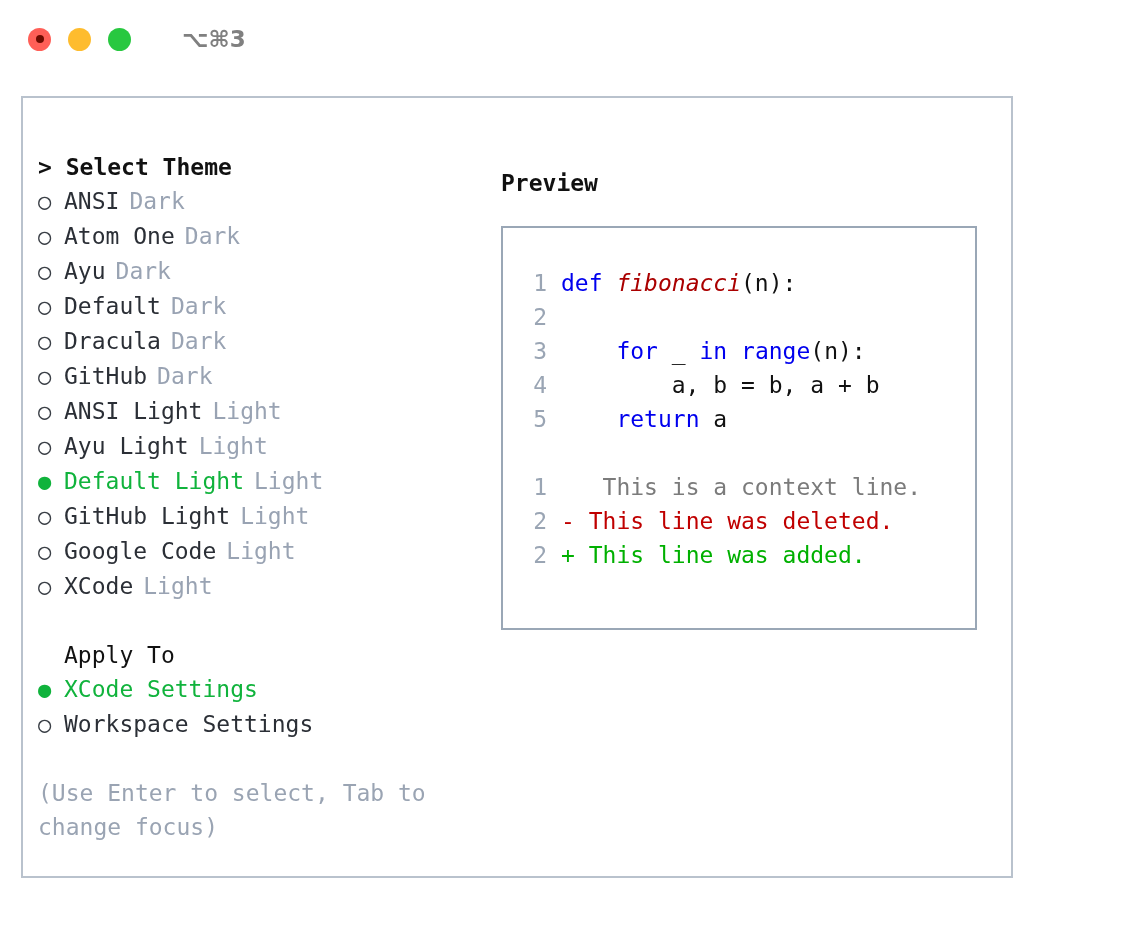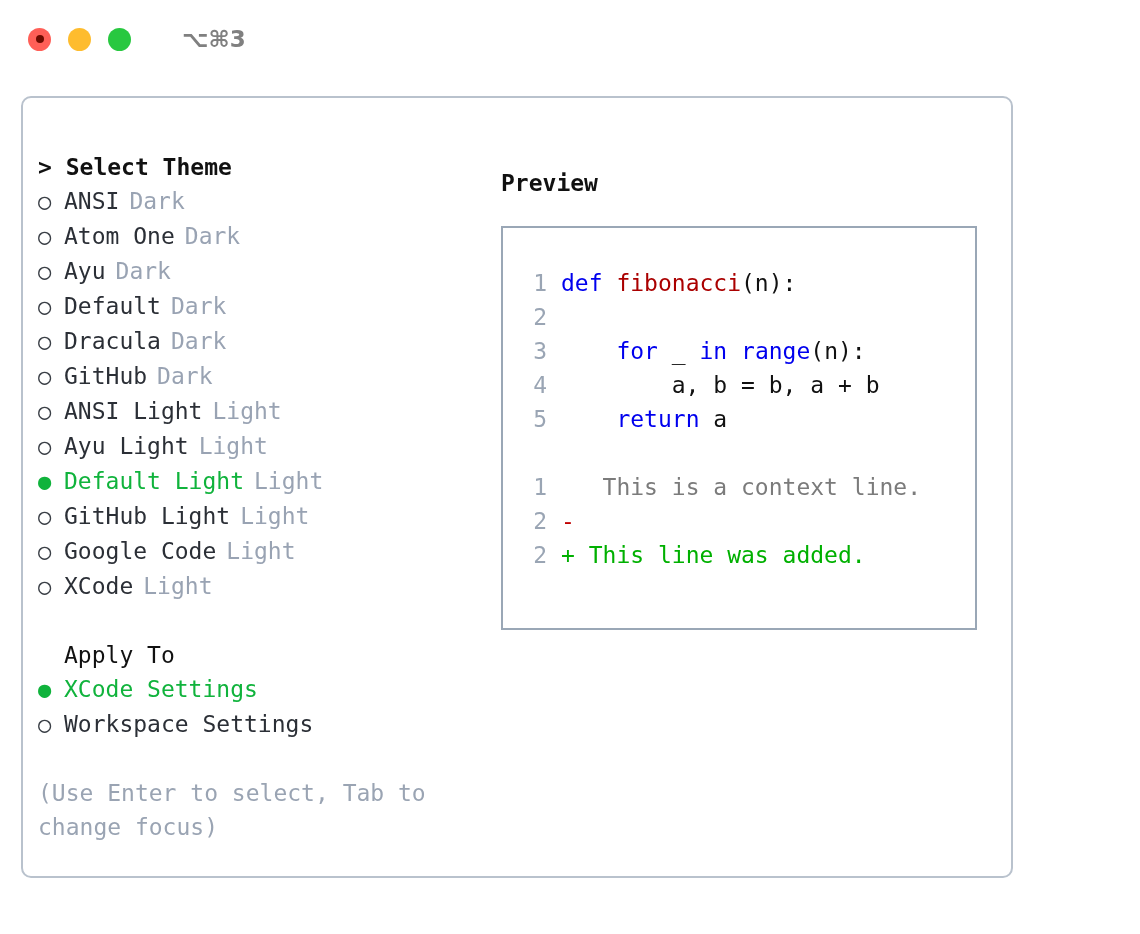--- a/index.html
+++ b/index.html
@@ -54,21 +54,21 @@
     font-family: "DejaVu Sans", "Liberation Sans", sans-serif;
   }
 
   
   .panel {
     position: absolute;
     left: 21px; top: 96px;
     width: 992px;
     height: 782px;
     border: 2px solid #b9c2cd;
-    border-radius: 10px;
+    border-radius: 0;
     box-sizing: border-box;
     background: #ffffff;
   }
 
   .columns {
     position: absolute;
     left: 0; top: 0;
     width: 100%; height: 100%;
   }
 
@@ -155,21 +155,21 @@
   }
   .lineno {
     width: 30px;
     flex: 0 0 30px;
     text-align: right;
     color: #9aa5b4;
     margin-right: 14px;
   }
   .code-text { color: #111111; }
   .tok-kw   { color: #0000ee; }
-  .tok-fn   { color: #aa0000; }
+  .tok-fn   { color: #aa0000; font-style: italic; }
   .tok-plain{ color: #111111; }
   .blank-line { height: 34px; }
   .diff-ctx { color: #7b7b7b; }
   .diff-del { color: #c00000; }
   .diff-add { color: #00b000; }
 </style>
 </head>
 <body>
 
 <div class="titlebar">
@@ -218,20 +218,20 @@
         <div id="code-block">
             <div class="code-line"><span class="lineno">1</span><span class="code-text"><span class="tok-kw">def </span><span class="tok-fn">fibonacci</span><span class="tok-plain">(n):</span></span></div>
             <div class="code-line"><span class="lineno">2</span></div>
             <div class="code-line"><span class="lineno">3</span><span class="code-text"><span class="tok-plain">    </span><span class="tok-kw">for</span><span class="tok-plain"> _ </span><span class="tok-kw">in</span><span class="tok-plain"> </span><span class="tok-kw">range</span><span class="tok-plain">(n):</span></span></div>
             <div class="code-line"><span class="lineno">4</span><span class="code-text"><span class="tok-plain">        a, b = b, a + b</span></span></div>
             <div class="code-line"><span class="lineno">5</span><span class="code-text"><span class="tok-plain">    </span><span class="tok-kw">return</span><span class="tok-plain"> a</span></span></div>
           </div>
         <div class="blank-line"></div>
         <div id="diff-block">
             <div class="code-line"><span class="lineno">1</span><span class="diff-ctx"> </span><span class="diff-ctx">  This is a context line.</span></div>
-            <div class="code-line"><span class="lineno">2</span><span class="diff-del">-</span></div>
+            <div class="code-line"><span class="lineno">2</span><span class="diff-del">-</span><span class="diff-del"> This line was deleted.</span></div>
             <div class="code-line"><span class="lineno">2</span><span class="diff-add">+</span><span class="diff-add"> This line was added.</span></div>
           </div>
       </div>
     </div>
 
   </div>
 </div>
 
 </body></html>

